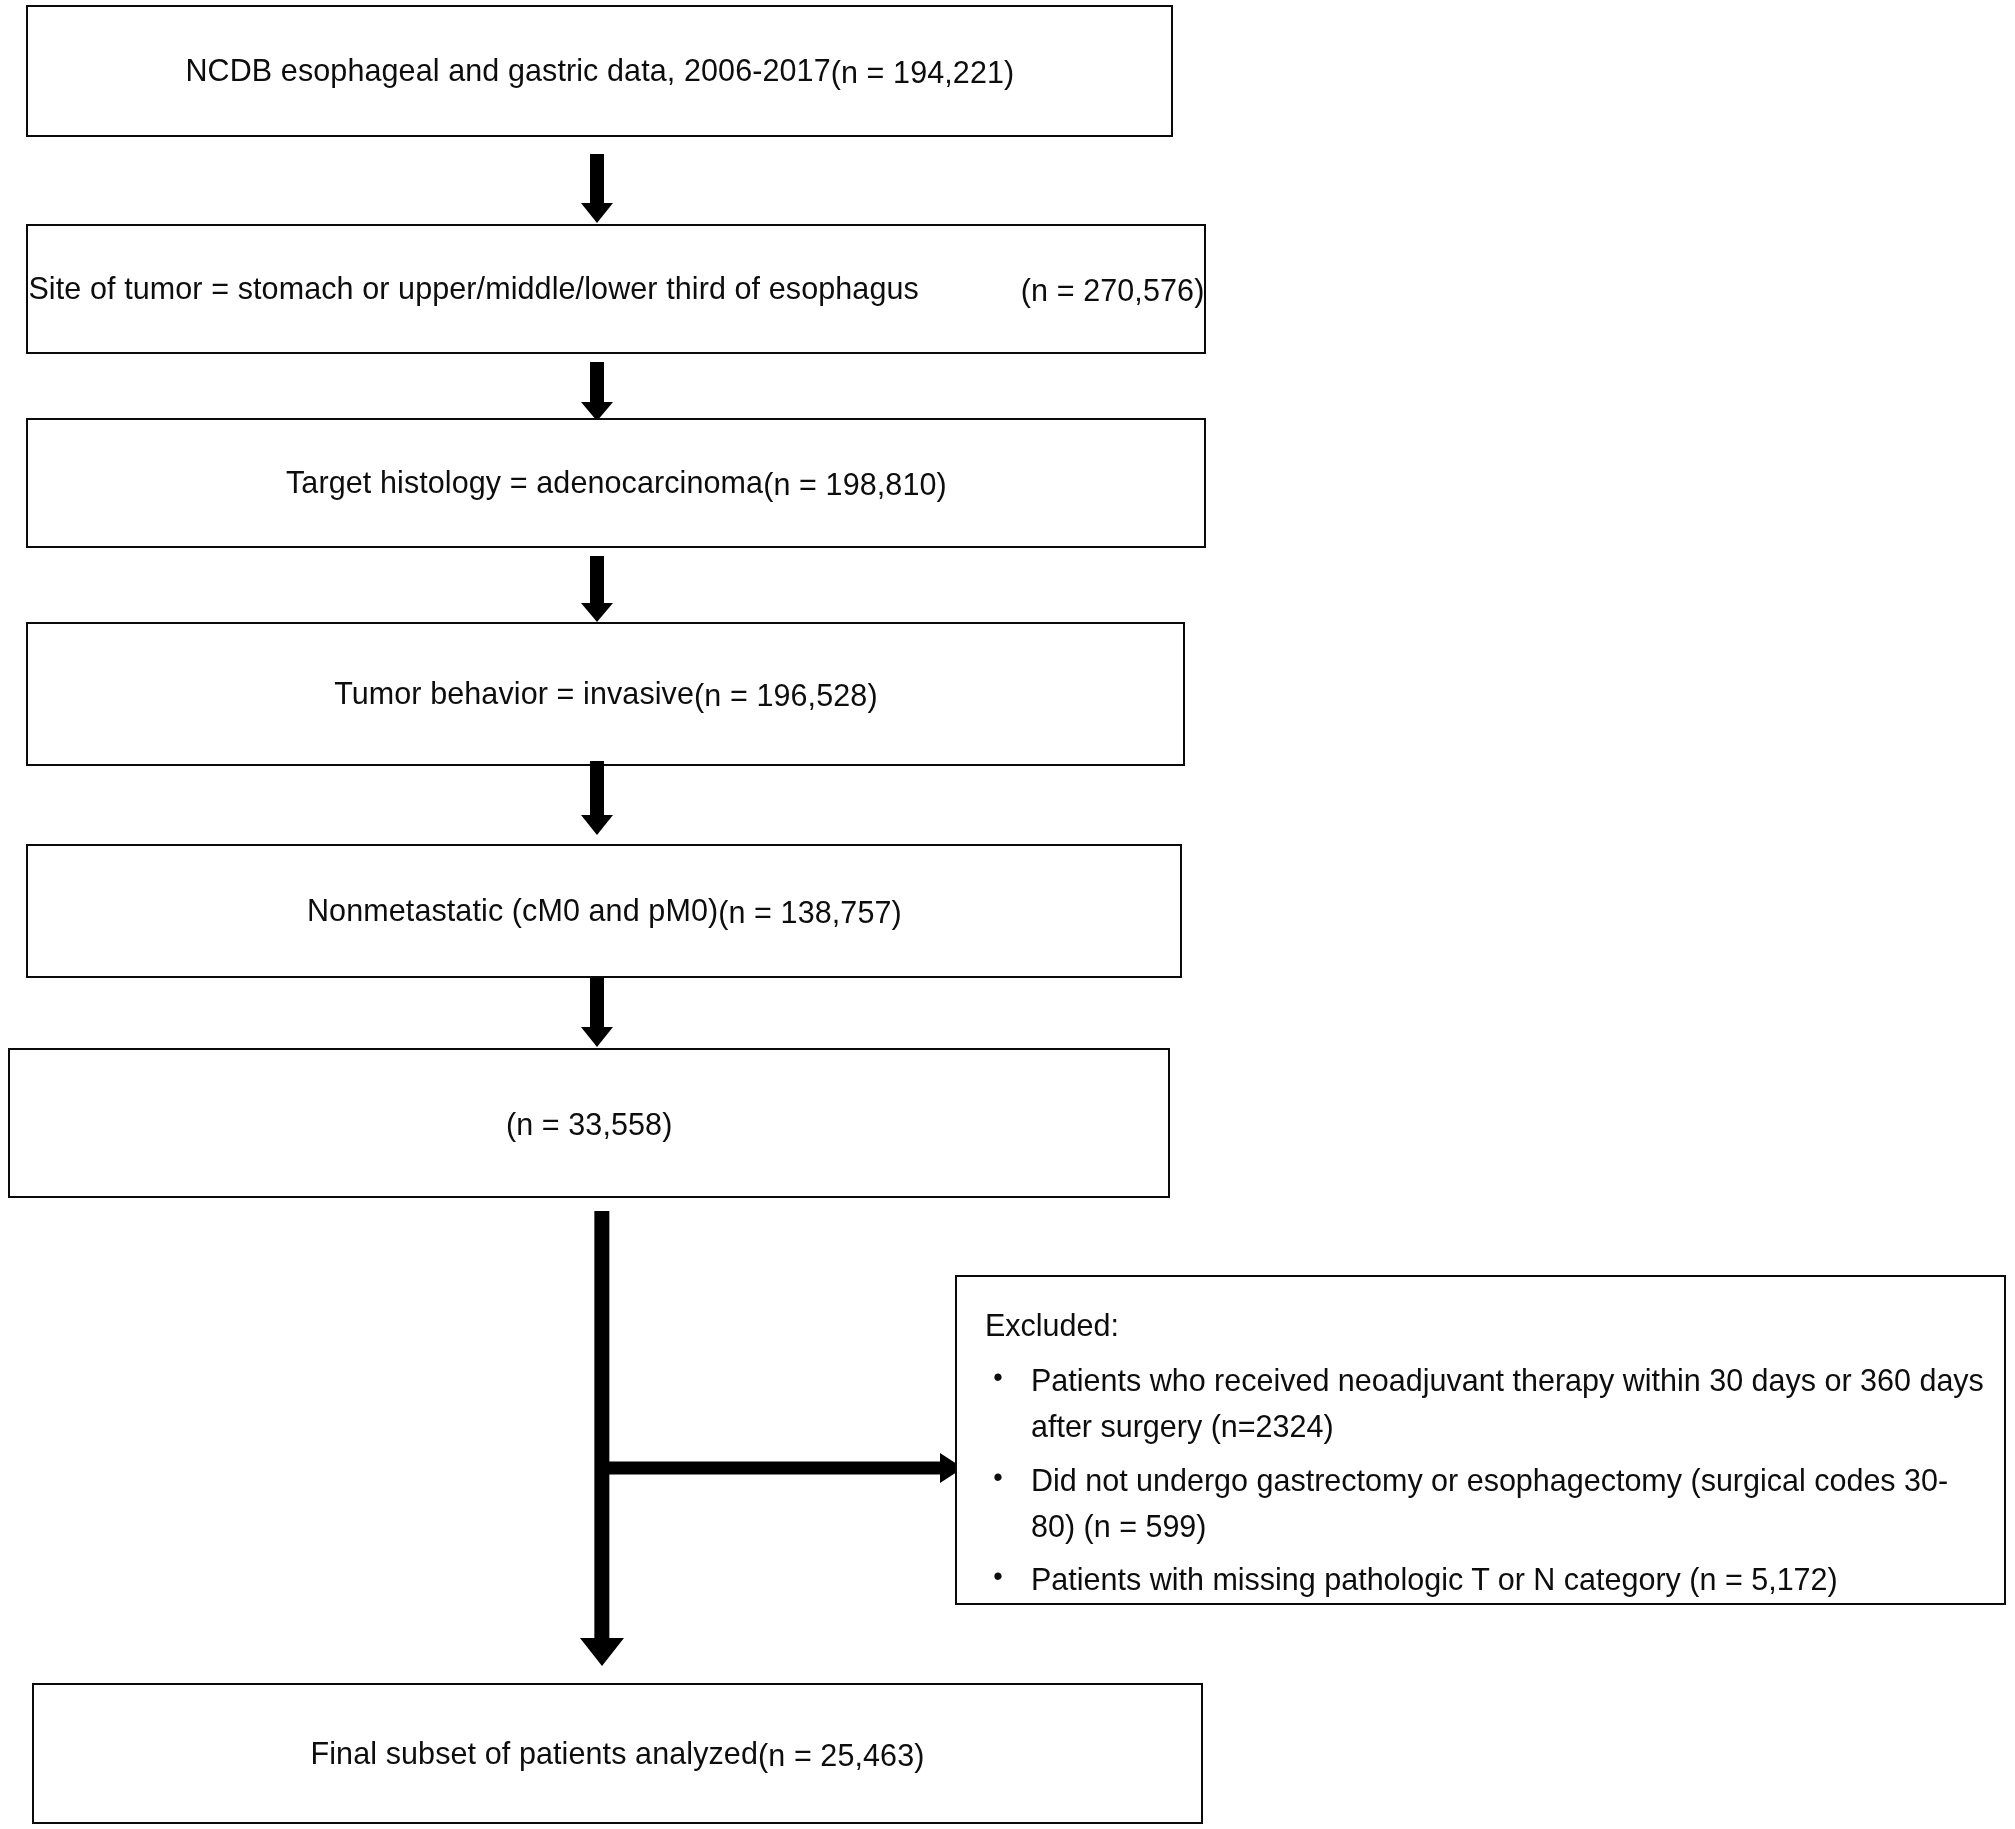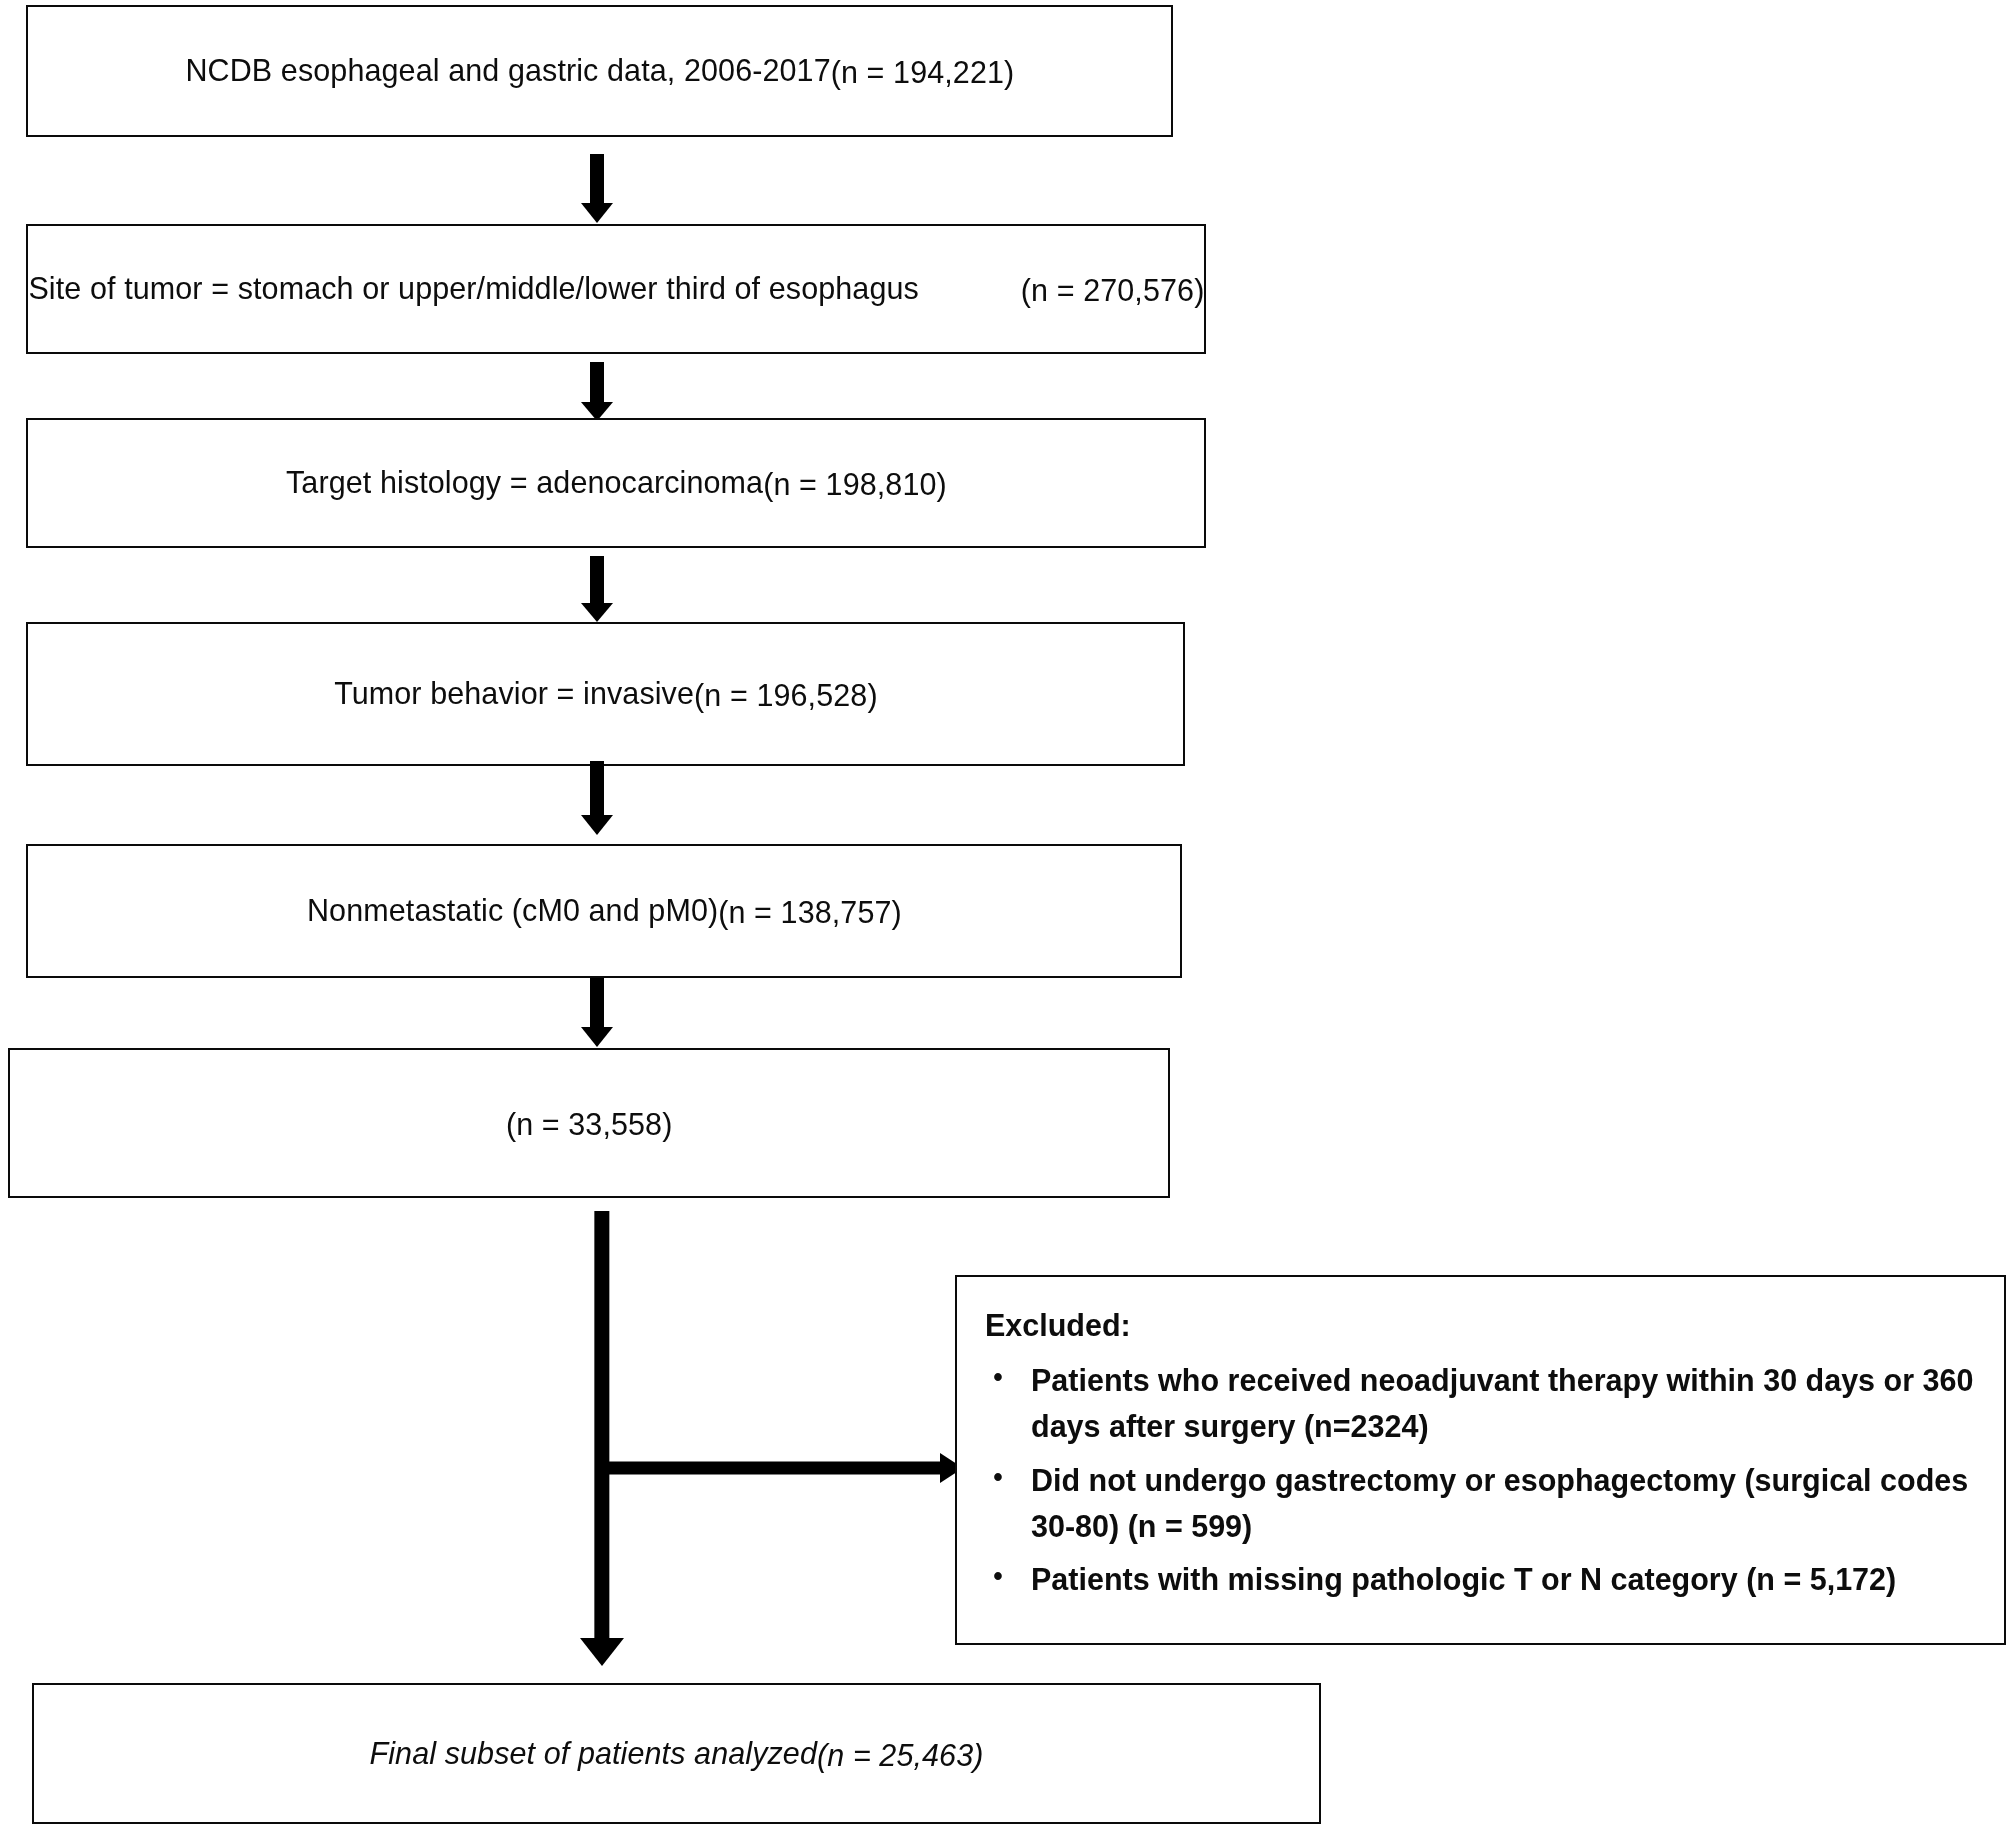--- a/index.html
+++ b/index.html
@@ -182,37 +182,37 @@
   <div class="v-arrow" style="left:572px; top:1211px; width:59px; height:455px;">
     <div class="shaft" style="width:15.3px; height:428px;"></div>
     <div class="head" style="border-left-width:22px; border-right-width:22px; border-top-width:28px;"></div>
   </div>
 
   <div class="h-arrow" style="left:599px; top:1450px; width:364px; height:35px;">
     <div class="shaft" style="width:342px; height:13px;"></div>
     <div class="head" style="border-top-width:15.3px; border-bottom-width:15.3px; border-left-width:23.5px;"></div>
   </div>
 
-  <div class="excluded-box" style="left:955px; top:1275px; width:1051px; height:370px;font-weight:bold;">
+  <div class="excluded-box" style="left:955px; top:1275px; width:1051px; height:330px;">
     <div class="excluded-title">Excluded:</div>
     <ul class="excluded-list">
       <li>
         <span class="bullet">•</span>
         <span>Patients who received  neoadjuvant therapy within 30 days or 360 days after surgery (n=2324)</span>
       </li>
       <li>
         <span class="bullet">•</span>
         <span>Did not undergo gastrectomy or esophagectomy (surgical codes 30-80) (n = 599)</span>
       </li>
       <li>
         <span class="bullet">•</span>
         <span>Patients with missing pathologic T or N category (n = 5,172)</span>
       </li>
     </ul>
   </div>
 
-  <div class="flow-box" style="left:32px; top:1683px; width:1289px; height:141px;font-style:italic;">
+  <div class="flow-box" style="left:32px; top:1683px; width:1171px; height:141px;">
     <div class="box-line">Final subset of patients analyzed</div>
     <div class="box-line count">(n = 25,463)</div>
   </div>
 
 </div>
 
 
 </body></html>

